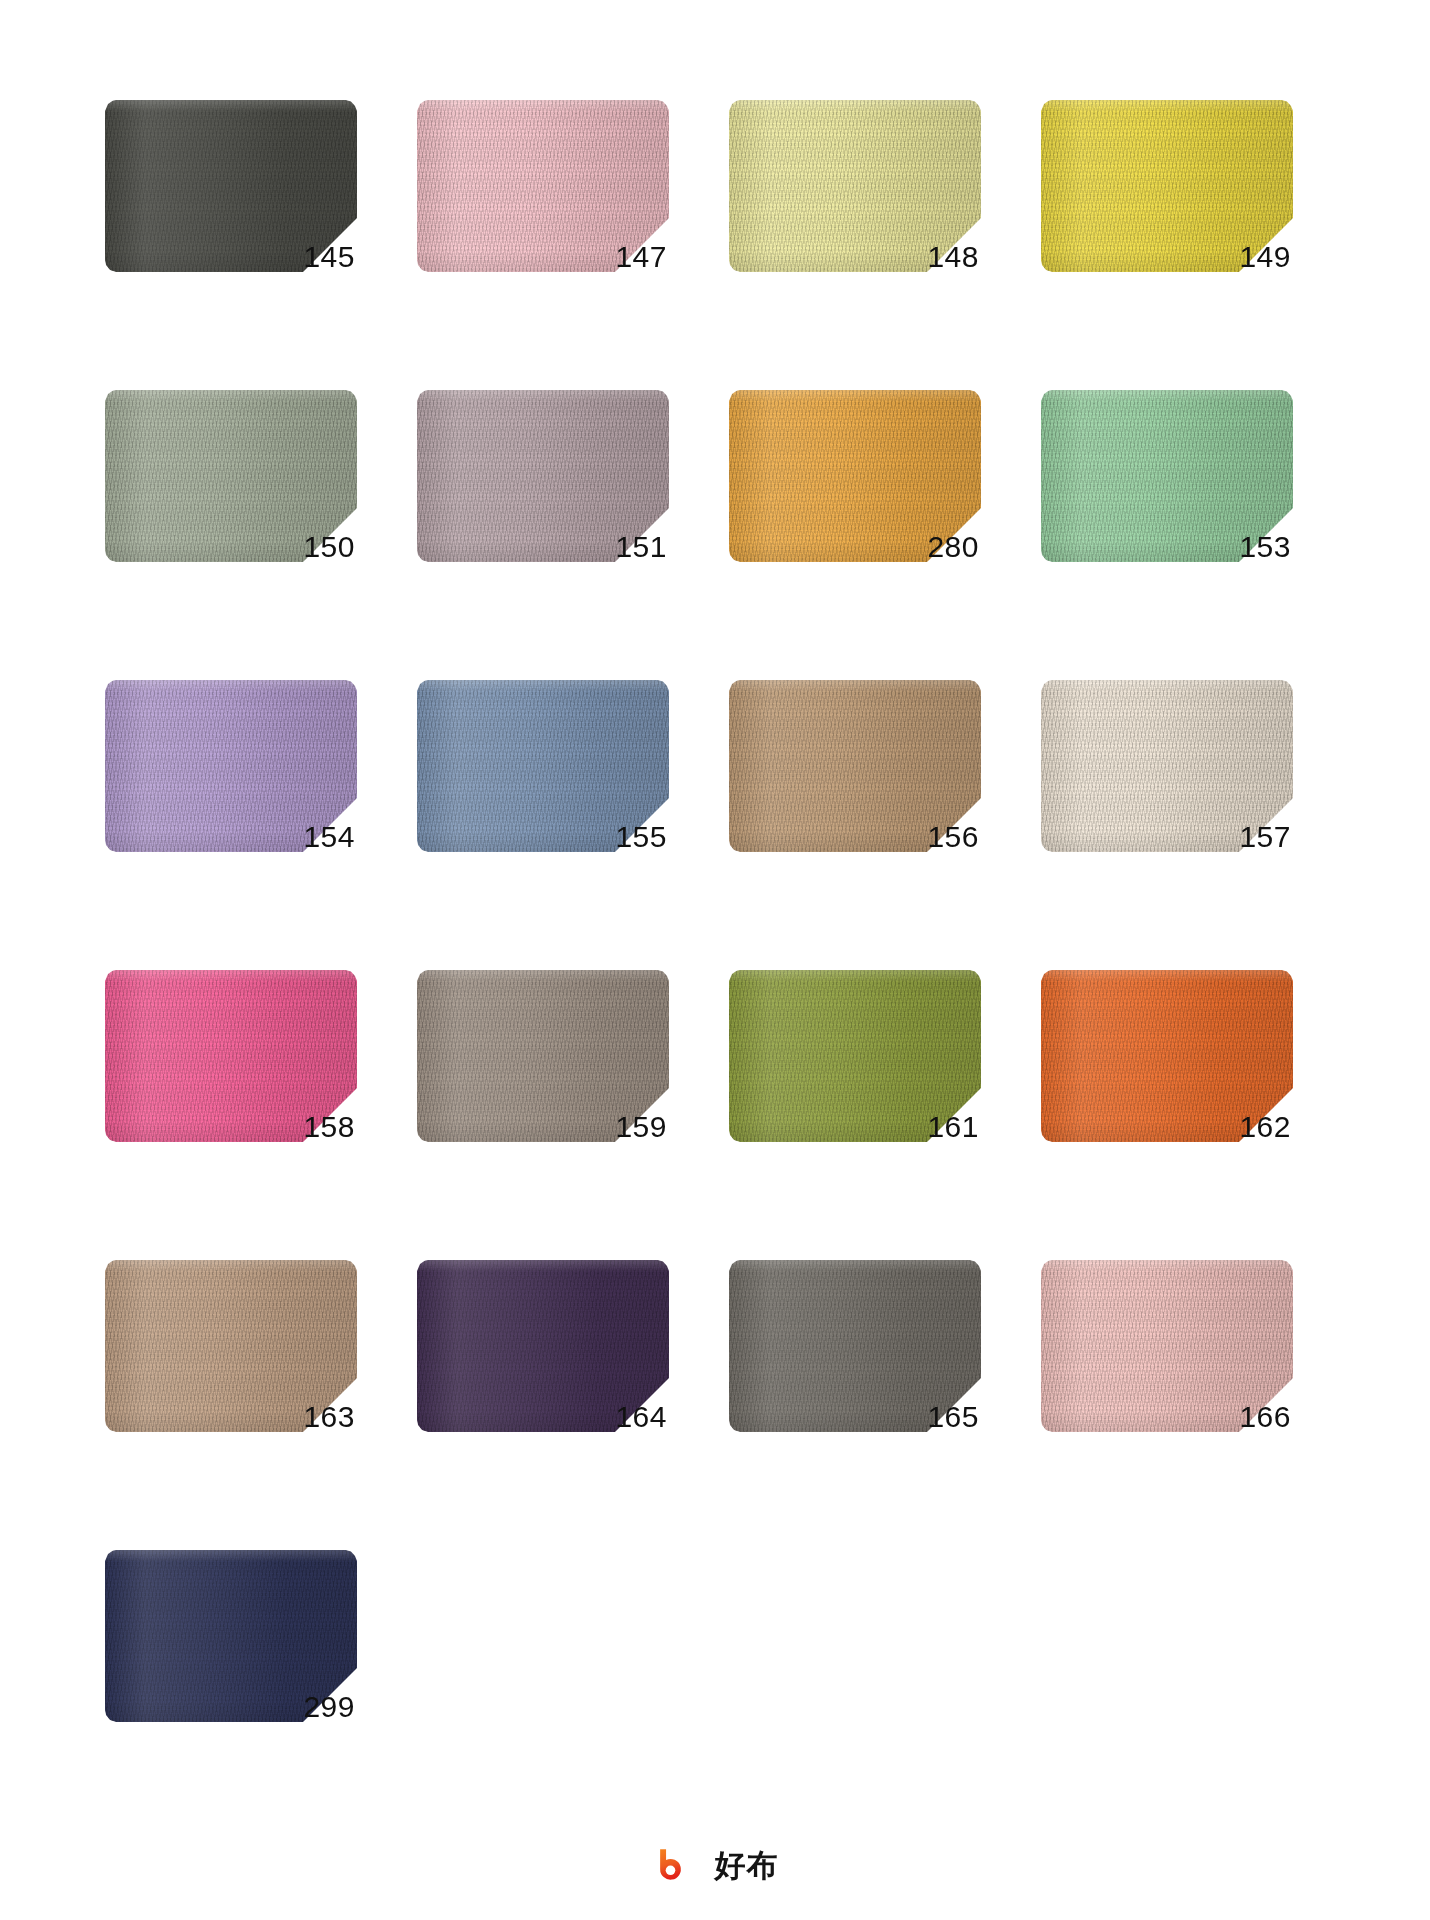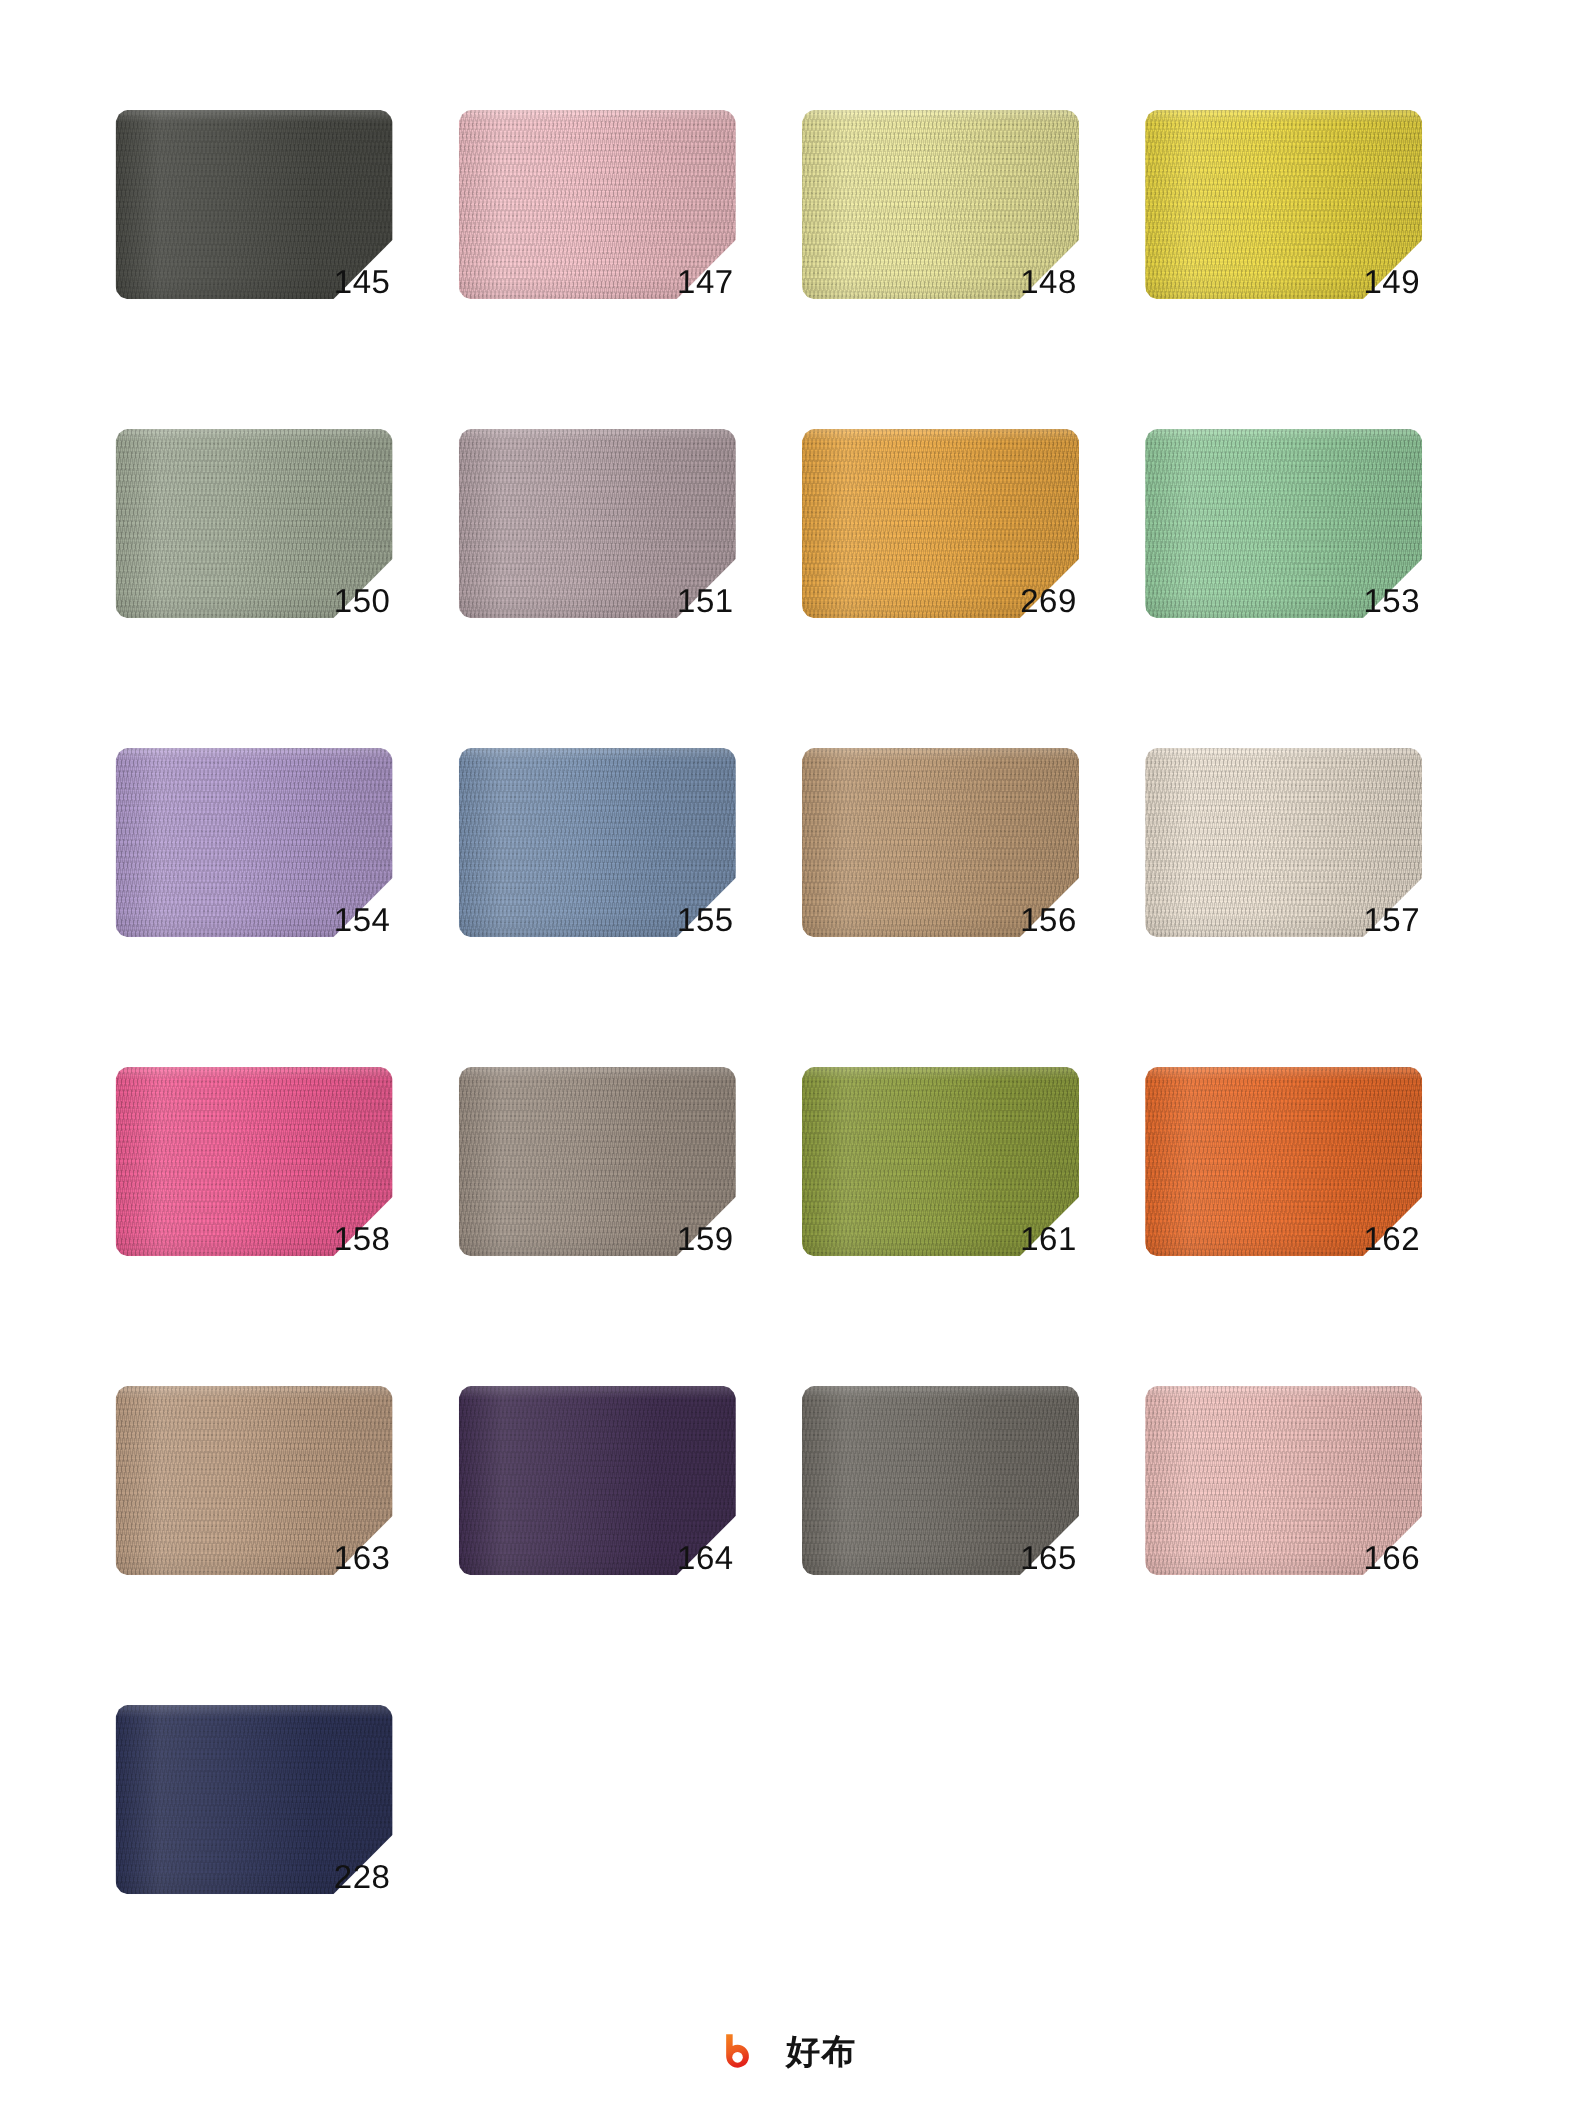--- a/index.html
+++ b/index.html
@@ -224,21 +224,21 @@
           <div class="edge"></div>
         </div>
         <div class="swatch-number">151</div>
       </div>
       <div class="swatch-cell">
         <div class="chip" style="background-color: rgb(240, 173, 71);">
           <div class="weave"></div>
           <div class="sheen"></div>
           <div class="edge"></div>
         </div>
-        <div class="swatch-number">269</div>
+        <div class="swatch-number">280</div>
       </div>
       <div class="swatch-cell">
         <div class="chip" style="background-color: rgb(154, 211, 164);">
           <div class="weave"></div>
           <div class="sheen"></div>
           <div class="edge"></div>
         </div>
         <div class="swatch-number">153</div>
       </div>
       <div class="swatch-cell">
@@ -336,21 +336,21 @@
           <div class="edge"></div>
         </div>
         <div class="swatch-number">166</div>
       </div>
       <div class="swatch-cell">
         <div class="chip" style="background-color: rgb(48, 54, 92);">
           <div class="weave"></div>
           <div class="sheen"></div>
           <div class="edge"></div>
         </div>
-        <div class="swatch-number">228</div>
+        <div class="swatch-number">299</div>
       </div>
     </div>
 
   <div class="footer">
     <div class="logo">
       <svg class="logo-mark" viewBox="0 0 100 100" aria-hidden="true">
         <defs>
           <linearGradient id="bgrad" x1="0" y1="0" x2="0.25" y2="1">
             <stop offset="0%" stop-color="#f5821f"></stop>
             <stop offset="55%" stop-color="#ee5c20"></stop>

